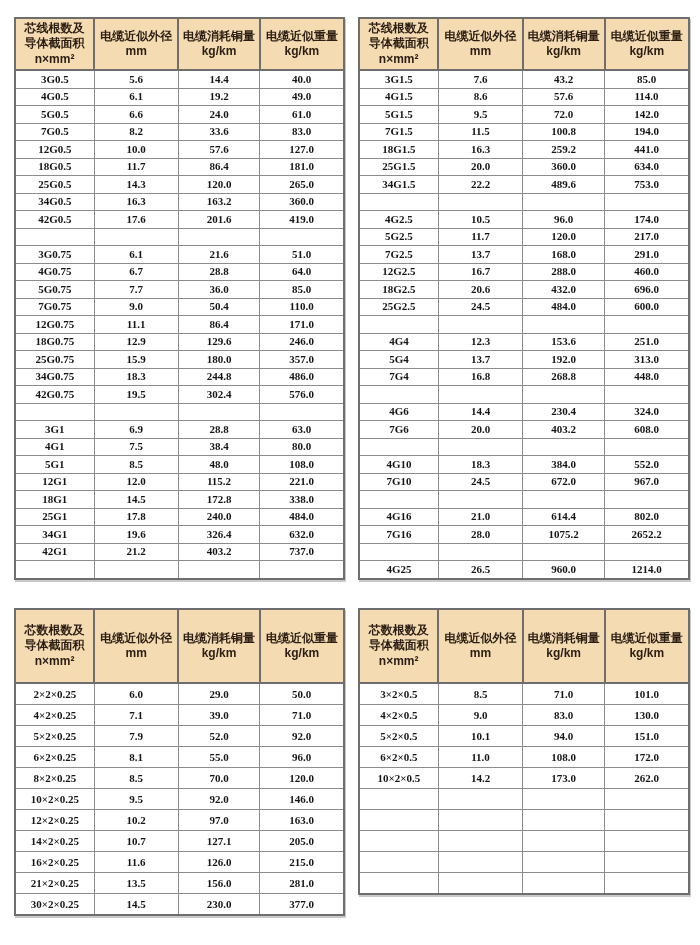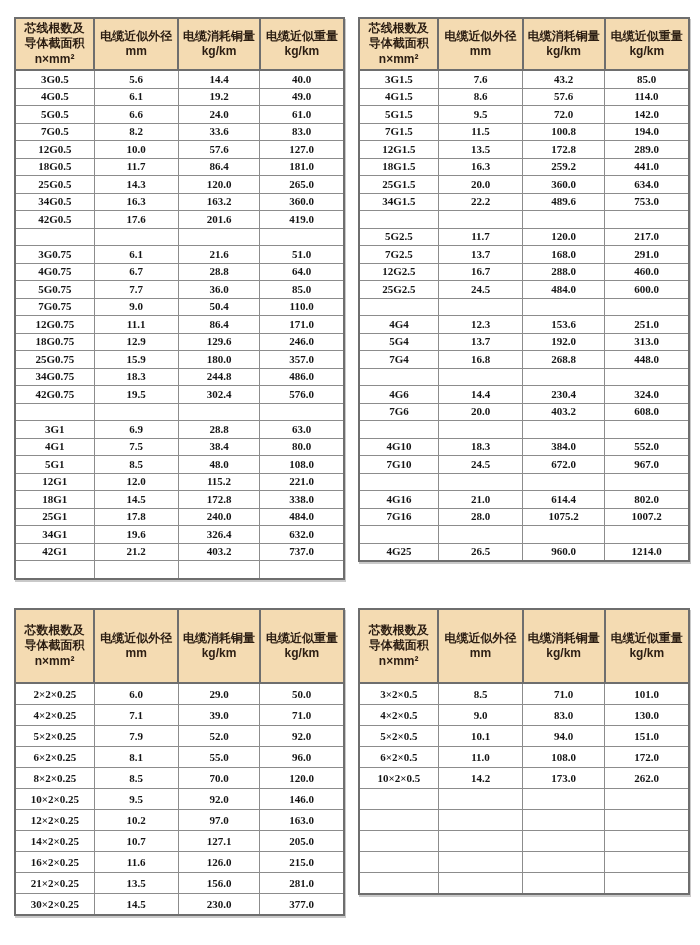--- a/index.html
+++ b/index.html
@@ -287,26 +287,20 @@
           <td>72.0</td>
           <td>142.0</td>
         </tr>
         <tr>
           <td>7G1.5</td>
           <td>11.5</td>
           <td>100.8</td>
           <td>194.0</td>
         </tr>
         <tr>
-          <td>12G1.5</td>
-          <td>13.5</td>
-          <td>172.8</td>
-          <td>289.0</td>
-        </tr>
-        <tr>
           <td>18G1.5</td>
           <td>16.3</td>
           <td>259.2</td>
           <td>441.0</td>
         </tr>
         <tr>
           <td>25G1.5</td>
           <td>20.0</td>
           <td>360.0</td>
           <td>634.0</td>
@@ -317,38 +311,50 @@
           <td>489.6</td>
           <td>753.0</td>
         </tr>
         <tr>
           <td></td>
           <td></td>
           <td></td>
           <td></td>
         </tr>
         <tr>
+          <td>4G2.5</td>
+          <td>10.5</td>
+          <td>96.0</td>
+          <td>174.0</td>
+        </tr>
+        <tr>
           <td>5G2.5</td>
           <td>11.7</td>
           <td>120.0</td>
           <td>217.0</td>
         </tr>
         <tr>
           <td>7G2.5</td>
           <td>13.7</td>
           <td>168.0</td>
           <td>291.0</td>
         </tr>
         <tr>
           <td>12G2.5</td>
           <td>16.7</td>
           <td>288.0</td>
           <td>460.0</td>
         </tr>
         <tr>
+          <td>18G2.5</td>
+          <td>20.6</td>
+          <td>432.0</td>
+          <td>696.0</td>
+        </tr>
+        <tr>
           <td>25G2.5</td>
           <td>24.5</td>
           <td>484.0</td>
           <td>600.0</td>
         </tr>
         <tr>
           <td></td>
           <td></td>
           <td></td>
           <td></td>
@@ -416,21 +422,21 @@
         <tr>
           <td>4G16</td>
           <td>21.0</td>
           <td>614.4</td>
           <td>802.0</td>
         </tr>
         <tr>
           <td>7G16</td>
           <td>28.0</td>
           <td>1075.2</td>
-          <td>1007.2</td>
+          <td>2652.2</td>
         </tr>
         <tr>
           <td></td>
           <td></td>
           <td></td>
           <td></td>
         </tr>
         <tr>
           <td>4G25</td>
           <td>26.5</td>

